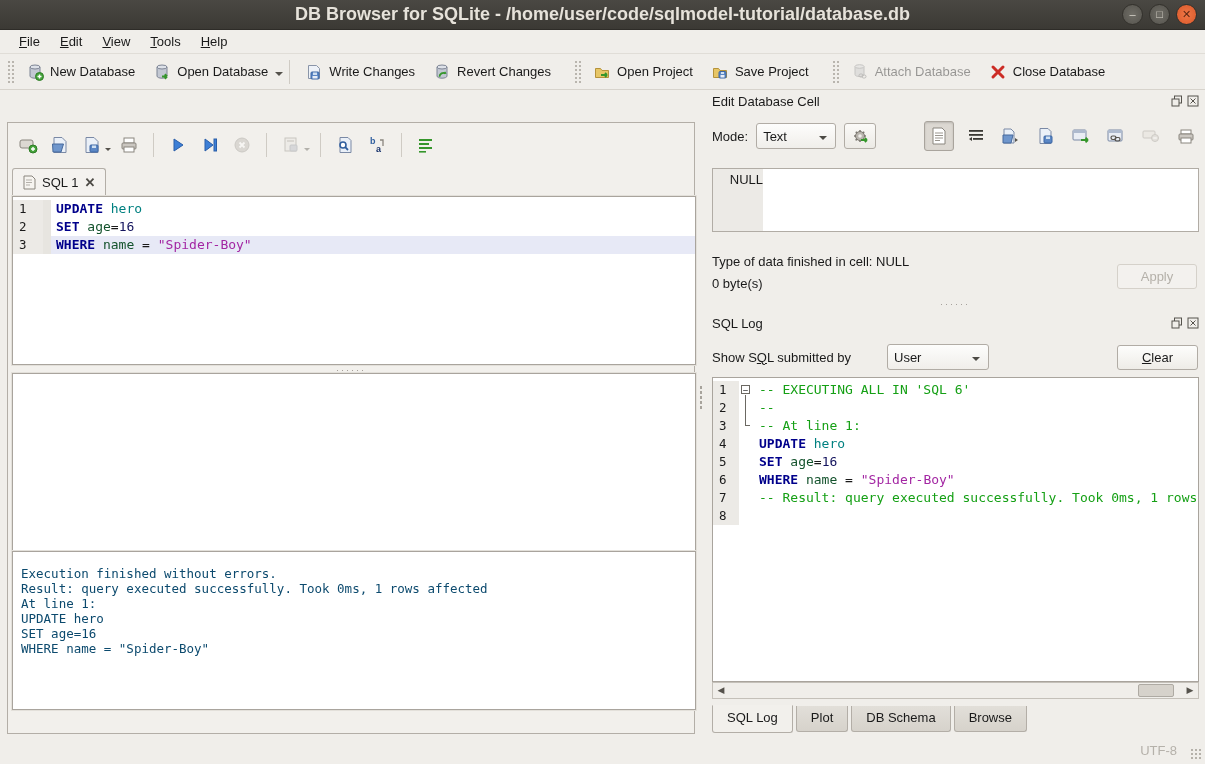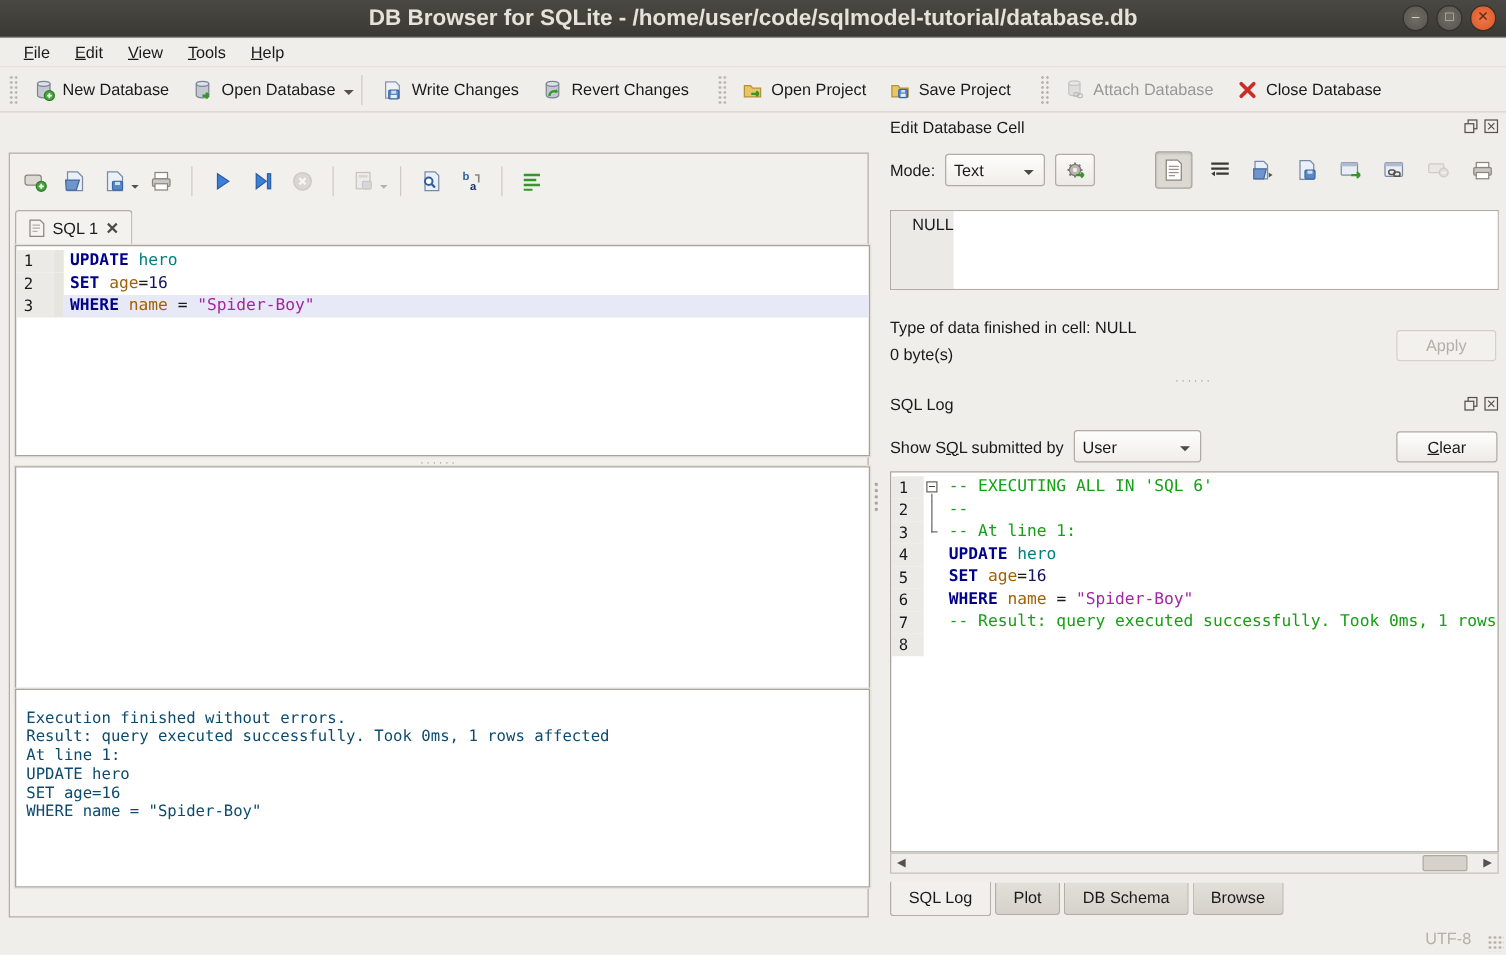--- a/index.html
+++ b/index.html
@@ -74,21 +74,21 @@
   .cl .ln { width:30px; flex:none; background:#eceae6; color:#1a1a1a; padding-left:6px;
     font-size:12.5px; }
   .cl .foldstrip { width:8px; flex:none; background:#e7e5e0; }
   .cl .fold { width:15px; flex:none; position:relative; }
   .cl .codetxt { padding-left:5px; white-space:pre; flex:1; }
   .cl.hl .codetxt, .cl.hl .fold { background:#e7e9f6; }
   .editor .cl:first-child { margin-top:3px; }
 
   .tk-kw  { color:#00008b; font-weight:bold; }
   .tk-id  { color:#008080; }
-  .tk-col { color:#a16207; }
+  .tk-col { color:#14532d; }
   .tk-str { color:#a326a3; }
   .tk-num { color:#14145e; }
   .tk-cmt { color:#15a015; }
   .tk-pl  { color:#1a1a1a; }
 
   .foldbox { position:absolute; left:2px; top:4px; width:9px; height:9px; border:1px solid #6b6862;
     background:#fff; font:9px/8px "DejaVu Sans Mono",monospace; text-align:center; color:#333; }
   .foldtail { position:absolute; left:6px; top:14px; bottom:0; border-left:1px solid #6b6862; }
   .foldpipe { position:absolute; left:6px; top:0; bottom:0; border-left:1px solid #6b6862; }
   .foldend  { position:absolute; left:6px; top:0; height:9px; width:5px;
@@ -123,21 +123,21 @@
   .cellgutter { width:50px; background:#eceae6; padding:3px 0 0 5px;text-align:right; }
   .typerow { position:absolute; top:164px; left:7px; }
   .byterow { position:absolute; top:186px; left:7px; }
   .btn { border:1px solid #b1aca5; border-radius:3px; background:linear-gradient(#fdfdfc,#eeece7);
     padding:4px 18px; text-align:center; }
   .btn.disabled { color:#b4b0a9; background:#f3f1ee; border-color:#d5d1ca; }
   .applybtn { position:absolute; top:174px; right:8px; width:80px; }
 
   .rdots1 { top:210px; }
   .sqlloghdr { top:224px; }
-  .filterrow { position:absolute; top:252px; left:7px; right:6px; height:30px; display:flex; align-items:center; }
+  .filterrow { position:absolute; top:252px; left:7px; right:6px; height:30px; display:flex; align-items:center;gap:28px; }
   .clearbtn { position:absolute; right:1px; width:81px; }
 
   .logbox { position:absolute; top:287px; left:7px; width:487px; height:305px; background:#fff;
     border:1px solid #a9a49d; overflow:hidden; }
   .logbox .cl .ln { width:26px; }
   .logbox .cl:first-child { margin-top:3px; }
 
   .hscroll { position:absolute; top:592px; left:7px; width:487px; height:17px;
     border:1px solid #c4c0b9; background:#f0eeea; display:flex; align-items:center; }
   .sarrow { width:16px; height:15px; text-align:center; font-size:9px; color:#55524c; line-height:15px; }

